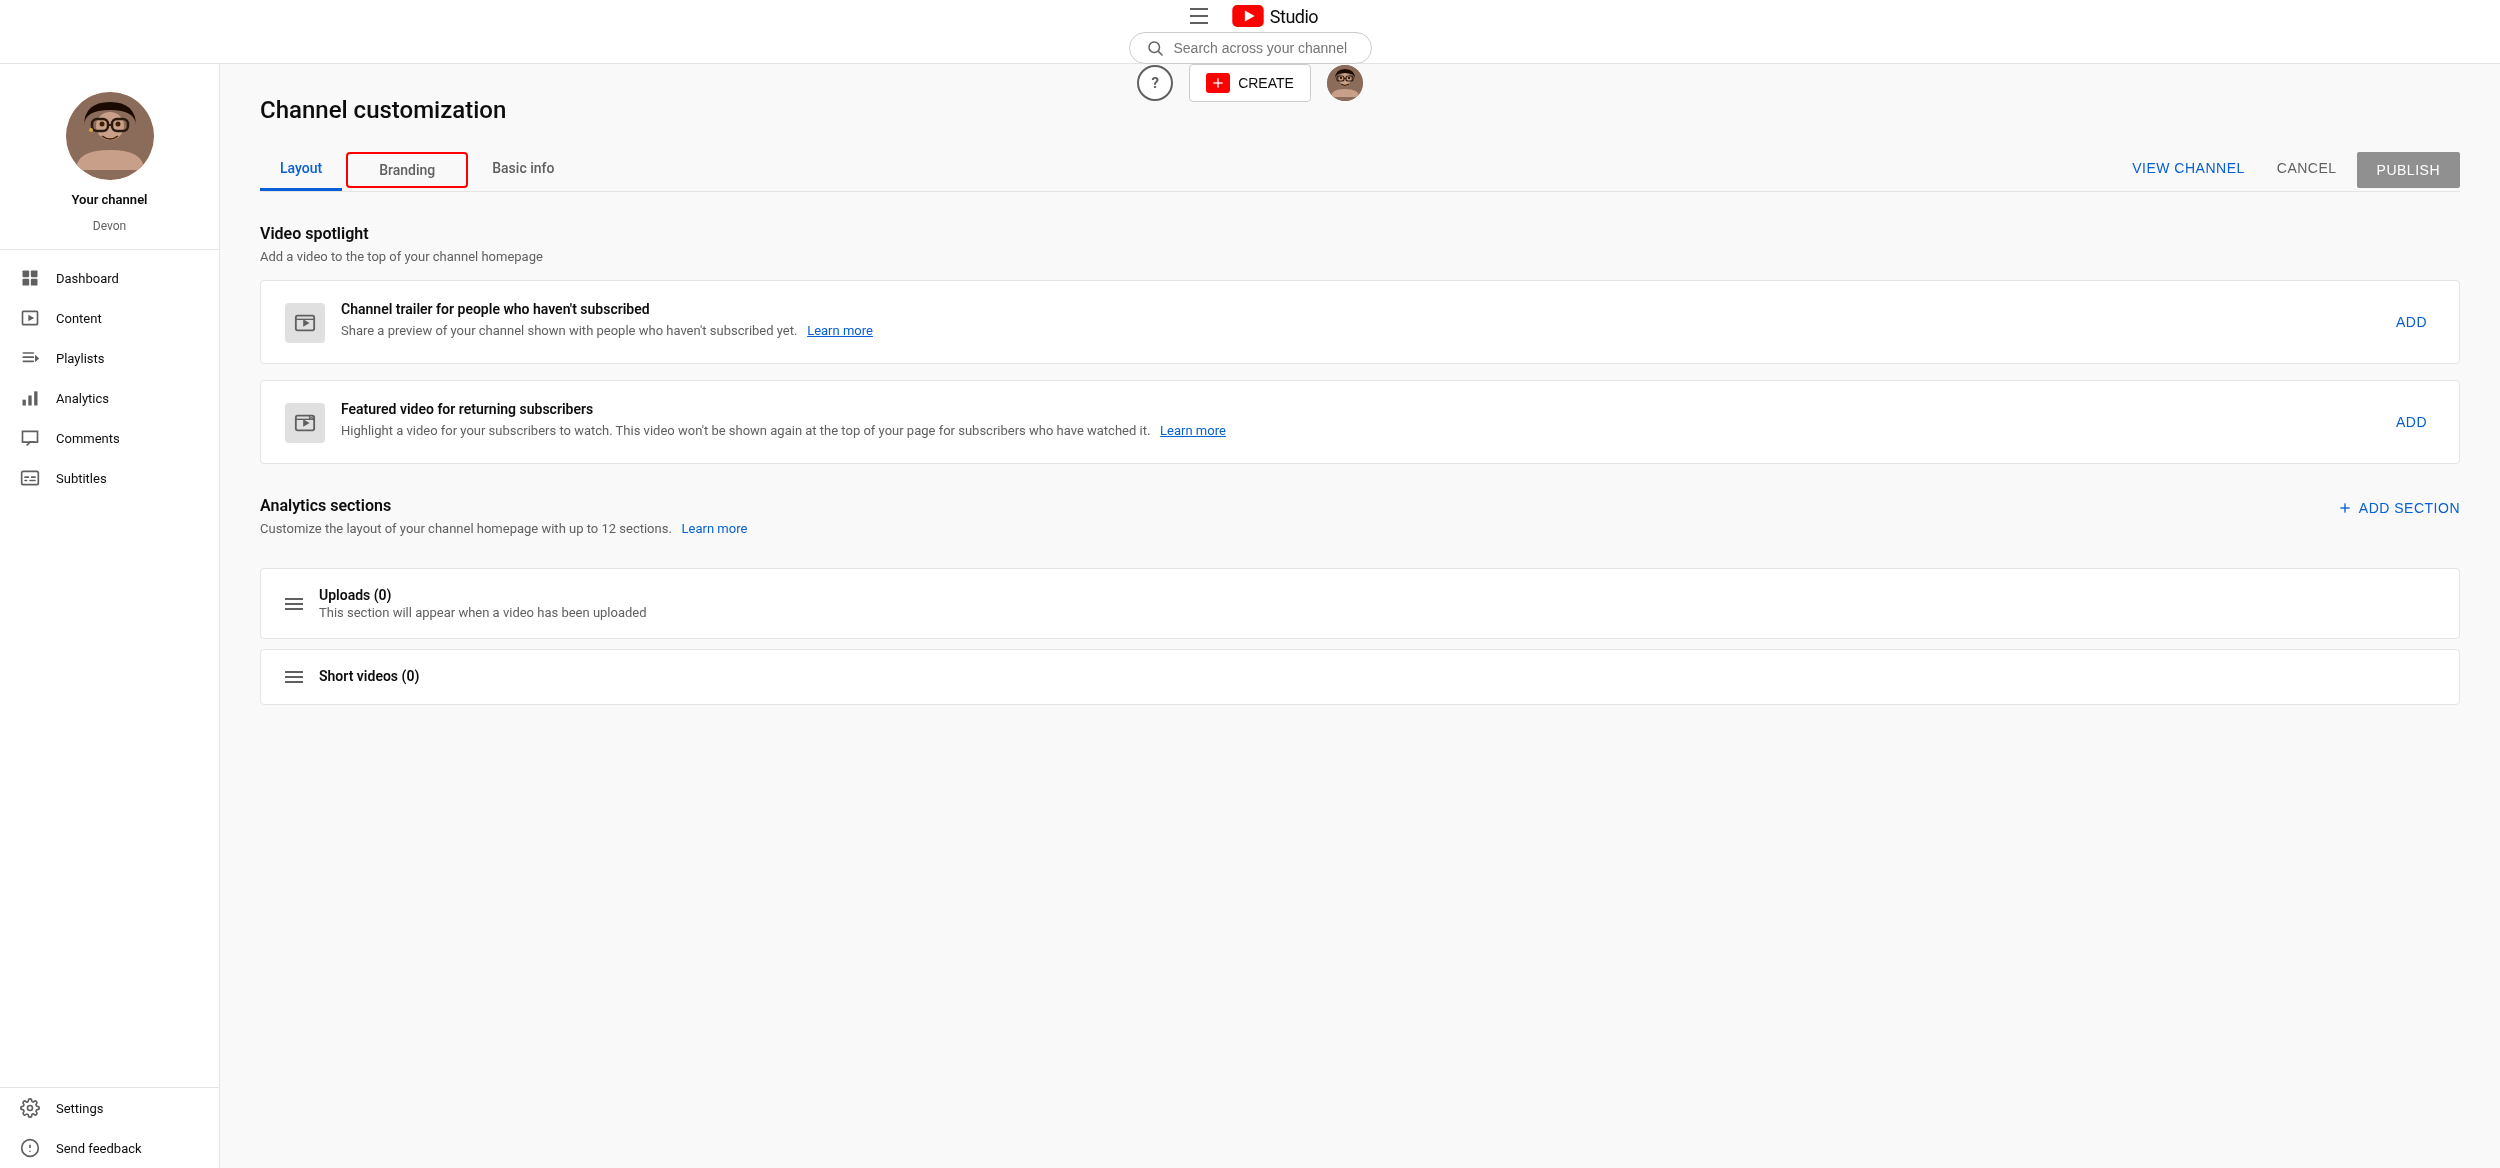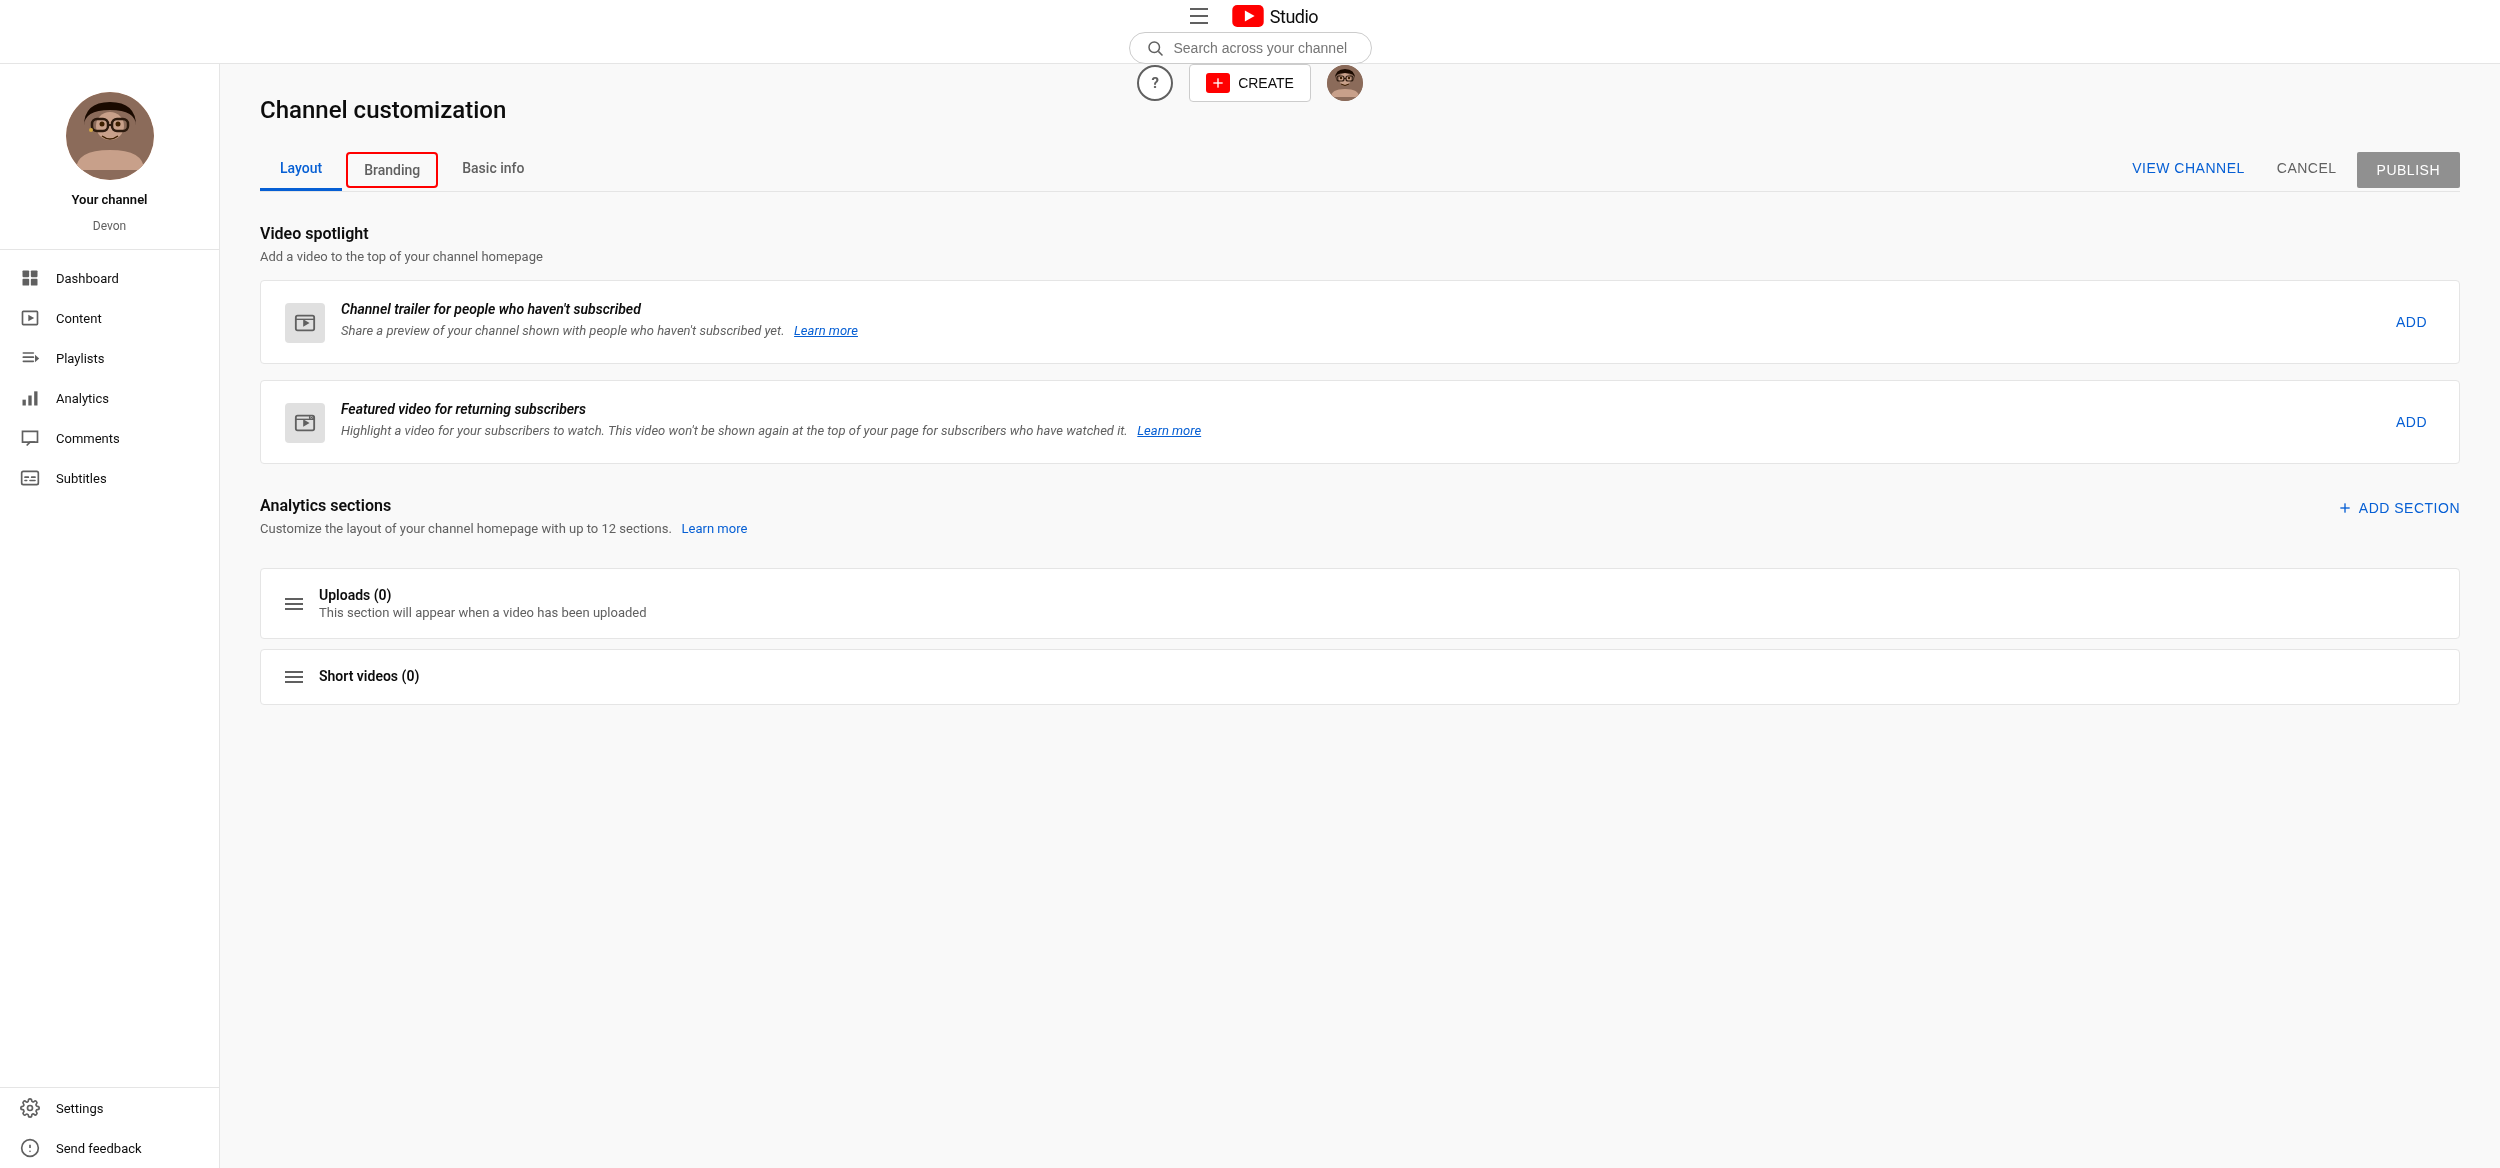--- a/index.html
+++ b/index.html
@@ -174,21 +174,21 @@
     }
     .tab.active {
       color: #065fd4;
       border-bottom: 3px solid #065fd4;
     }
     .tab.highlighted {
       border: 2px solid #ff0000;
       border-radius: 4px;
       color: #606060;
       margin: 0 4px;
-      padding: 8px 16px;
+      padding: 8px 31px;
     }
     .tabs-right {
       display: flex;
       align-items: flex-start;
       gap: 8px;
     }
     .view-channel-btn {
       font-size: 14px;
       font-weight: 500;
       color: #065fd4;
@@ -238,21 +238,21 @@
       gap: 16px;
     }
     .card-icon {
       width: 40px; height: 40px;
       background: #e0e0e0;
       border-radius: 4px;
       display: flex; align-items: center; justify-content: center;
       flex-shrink: 0;
       margin-top: 2px;
     }
-    .card-body { flex: 1; font-style: italic; }
+    .card-body { flex: 1; }
     .card-title { font-size: 14px; font-weight: 600; color: #0d0d0d; margin-bottom: 4px; }
     .card-desc { font-size: 13px; color: #606060; line-height: 1.5; }
     .card-desc .learn-more { color: #065fd4; cursor: pointer; font-size: 13px; }
     .card-action {
       margin-left: auto;
       flex-shrink: 0;
       align-self: center;
     }
     .add-btn {
       font-size: 14px;

